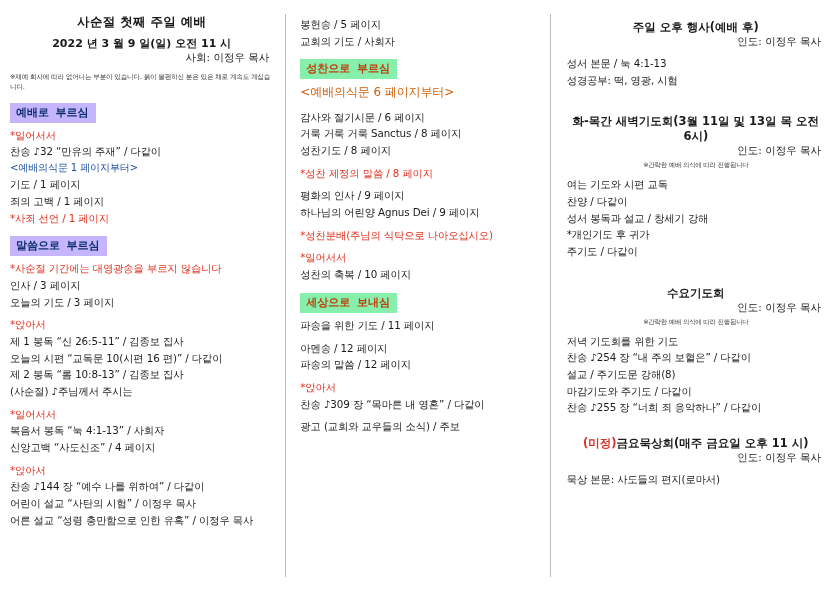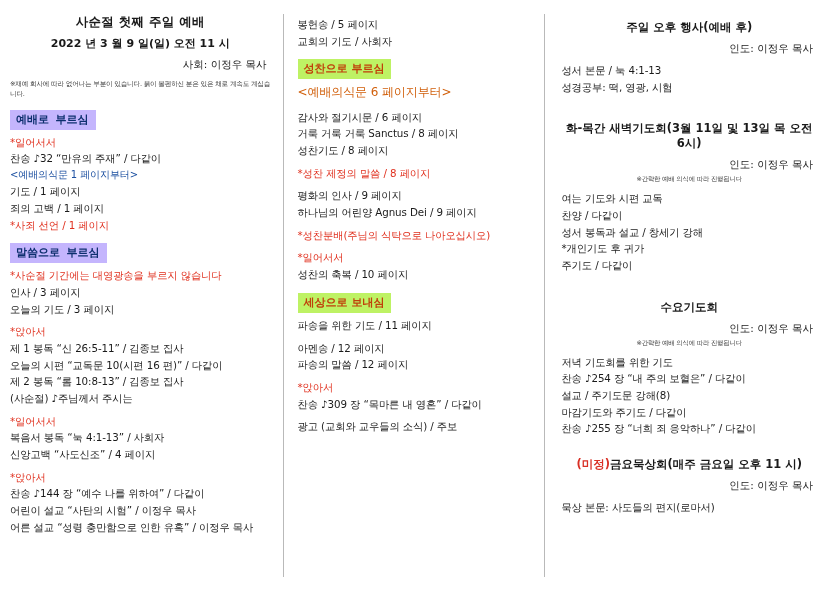--- a/index.html
+++ b/index.html
@@ -13,21 +13,21 @@
     font-family: "DejaVu Sans", "Liberation Sans", sans-serif;
     color: #1a1a1a;
     overflow: hidden;
   }
   .bulletin {
     position: relative;
     width: 835px;
     height: 583px;
     display: flex;
     box-sizing: border-box;
-    padding: 10px 8px 0 0;
+    padding: 10px 0 0 0;
   }
   .col {
     box-sizing: border-box;
     position: relative;
   }
   .col-1 { width: 286px; padding: 0 12px 0 10px; }
   .col-2 { width: 264px; padding: 0 10px 0 14px; }
   .col-3 { width: 285px; padding: 0 10px 0 16px; }
   .divider {
     width: 1px;
@@ -44,21 +44,20 @@
   }
   .subtitle {
     text-align: center;
     font-size: 11px;
     font-weight: bold;
     margin-top: 5px;
   }
   .right-line {
     text-align: right;
     font-size: 10.5px;
-    margin-top: 7px;
     padding-right: 4px;
   }
   .center-head {
     text-align: center;
     font-size: 11.5px;
     font-weight: bold;
     margin-top: 4px;
   }
   .note {
     font-size: 6.6px;
@@ -81,22 +80,23 @@
     padding: 2px 7px 3px 6px;
     margin-top: 10px;
     margin-bottom: 4px;
   }
   .sec-blue {
     background: #c4b5fd;
     color: #0d2f6e;
     font-family: Liberation Mono, monospace;
   }
   .sec-orange {
-    background: #bef264;
+    background: #86efac;
     color: #c0400a;
+    font-family: Liberation Mono, monospace;
   }
   .line {
     font-size: 10.3px;
     line-height: 1.62;
     margin: 0;
     letter-spacing: -0.1px;
   }
   .red {
     color: #e0301e;
   }

